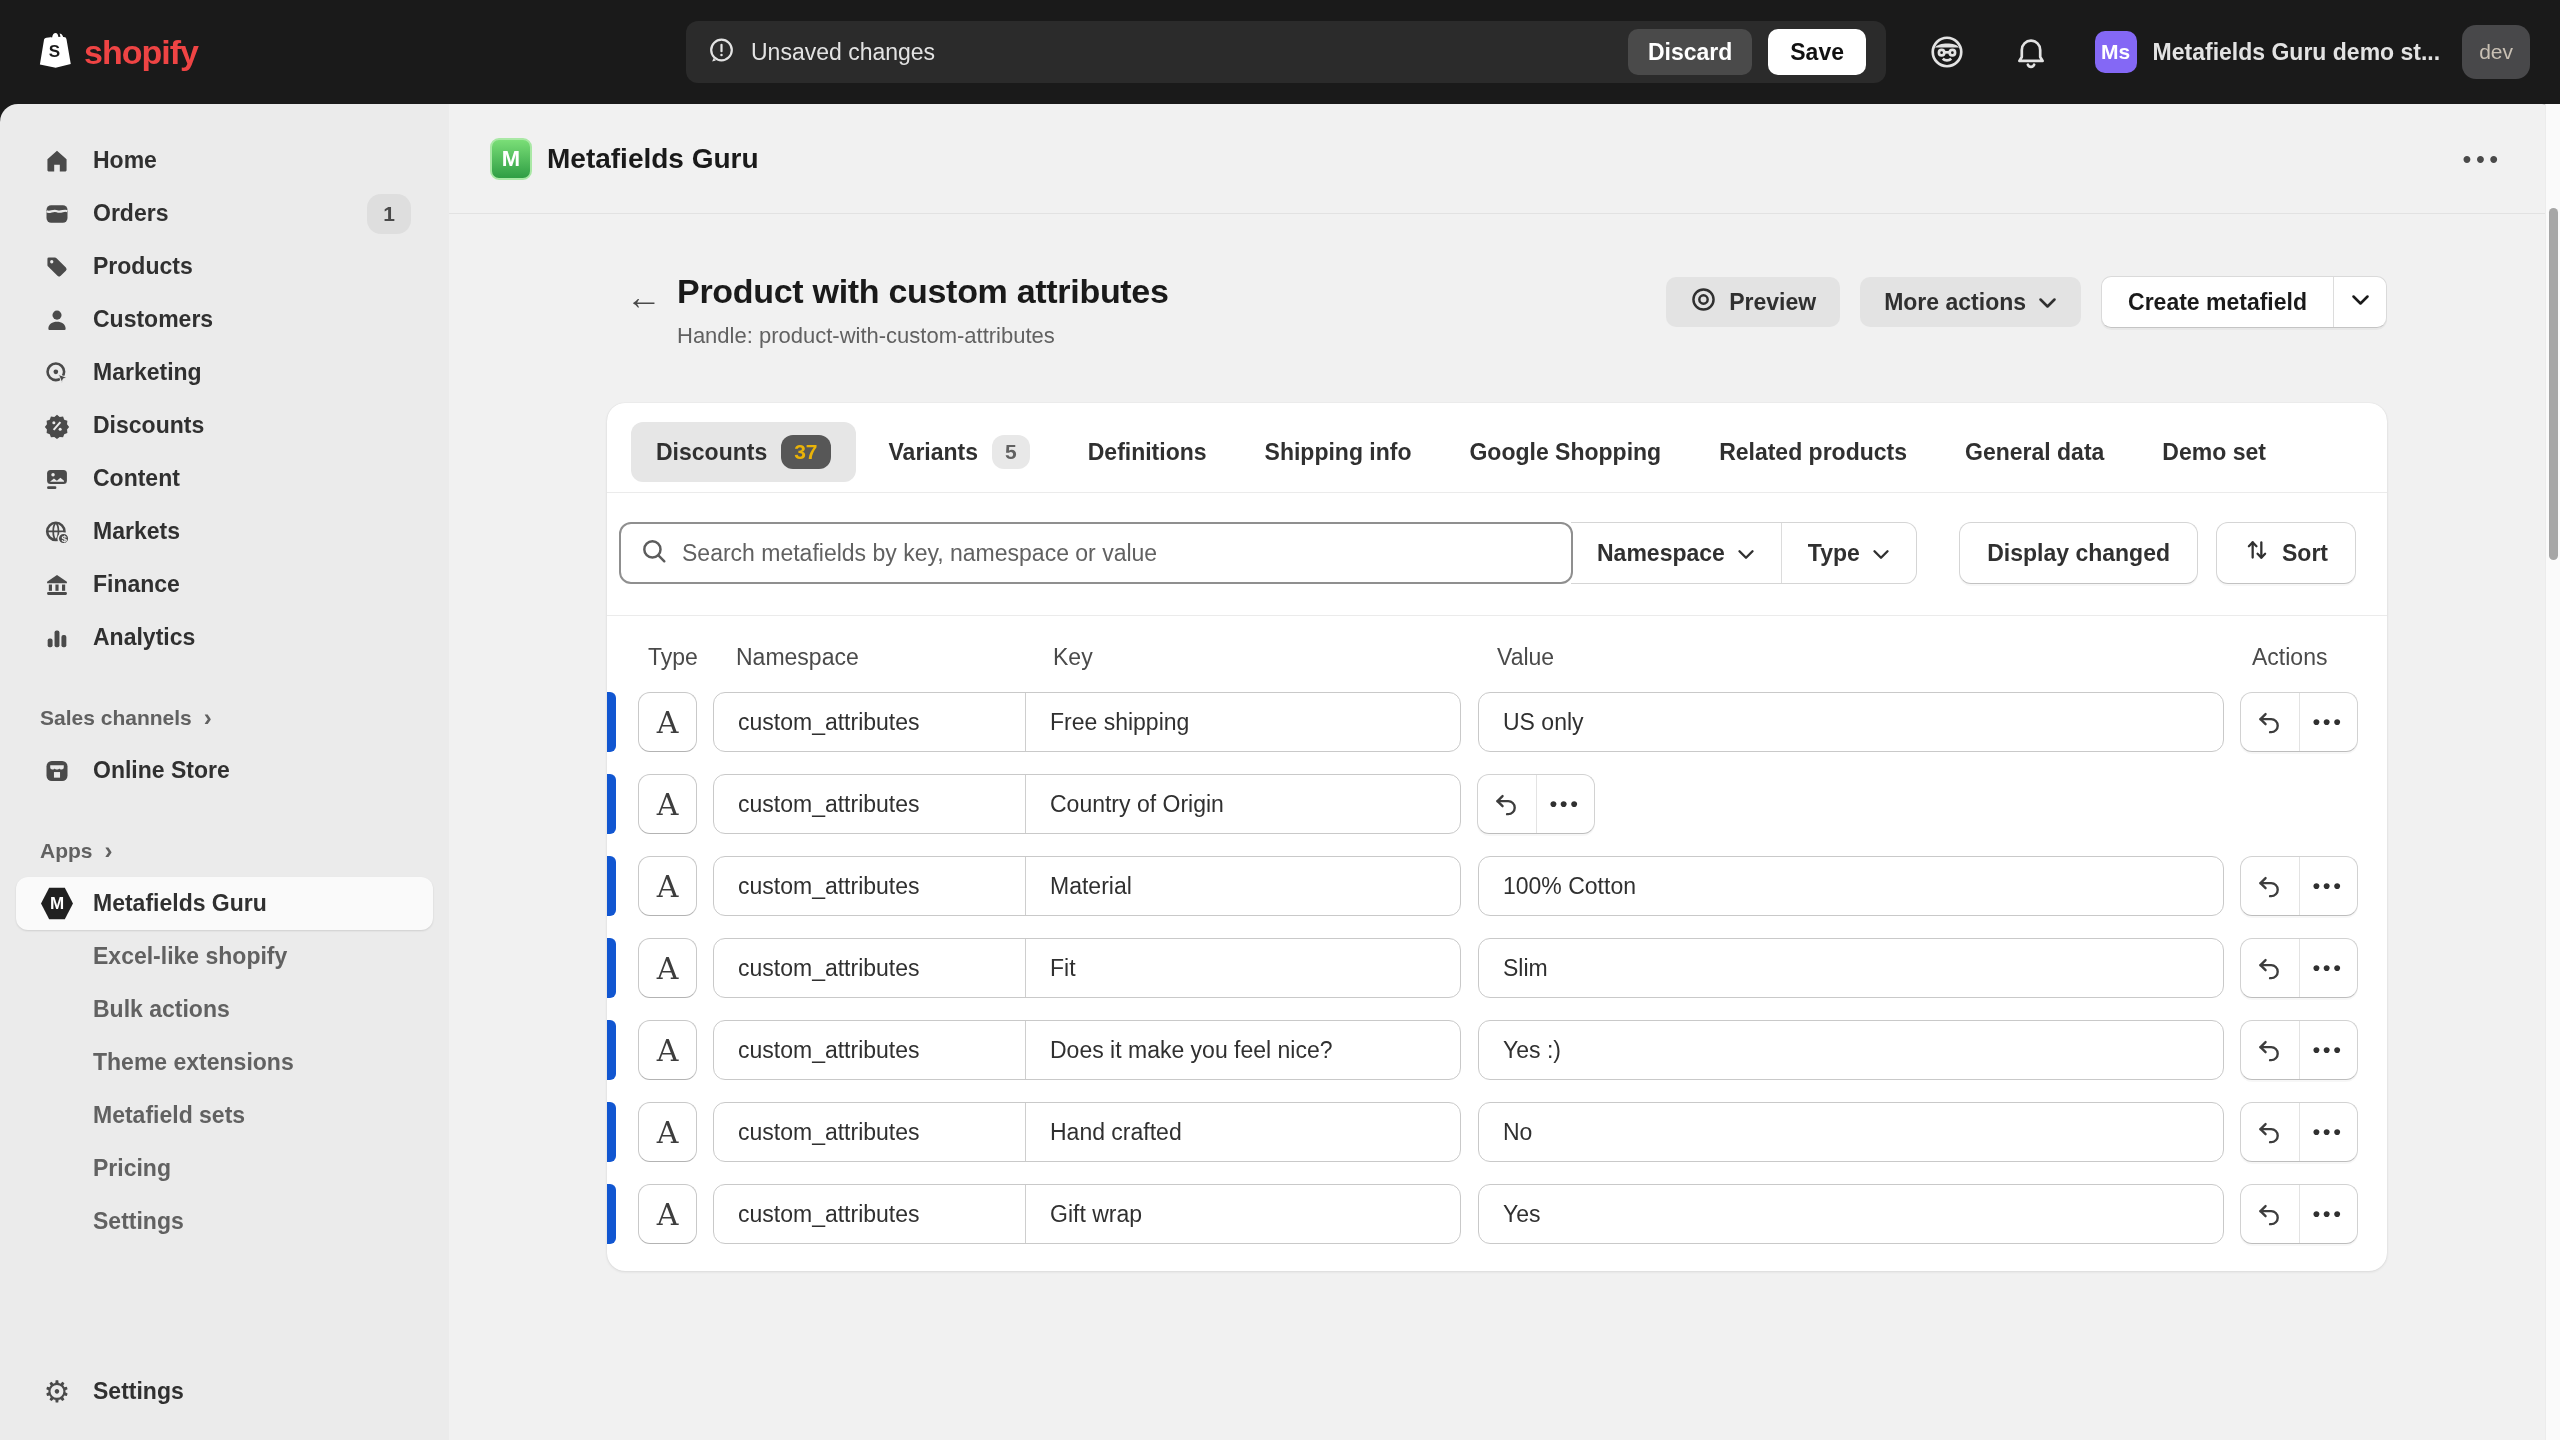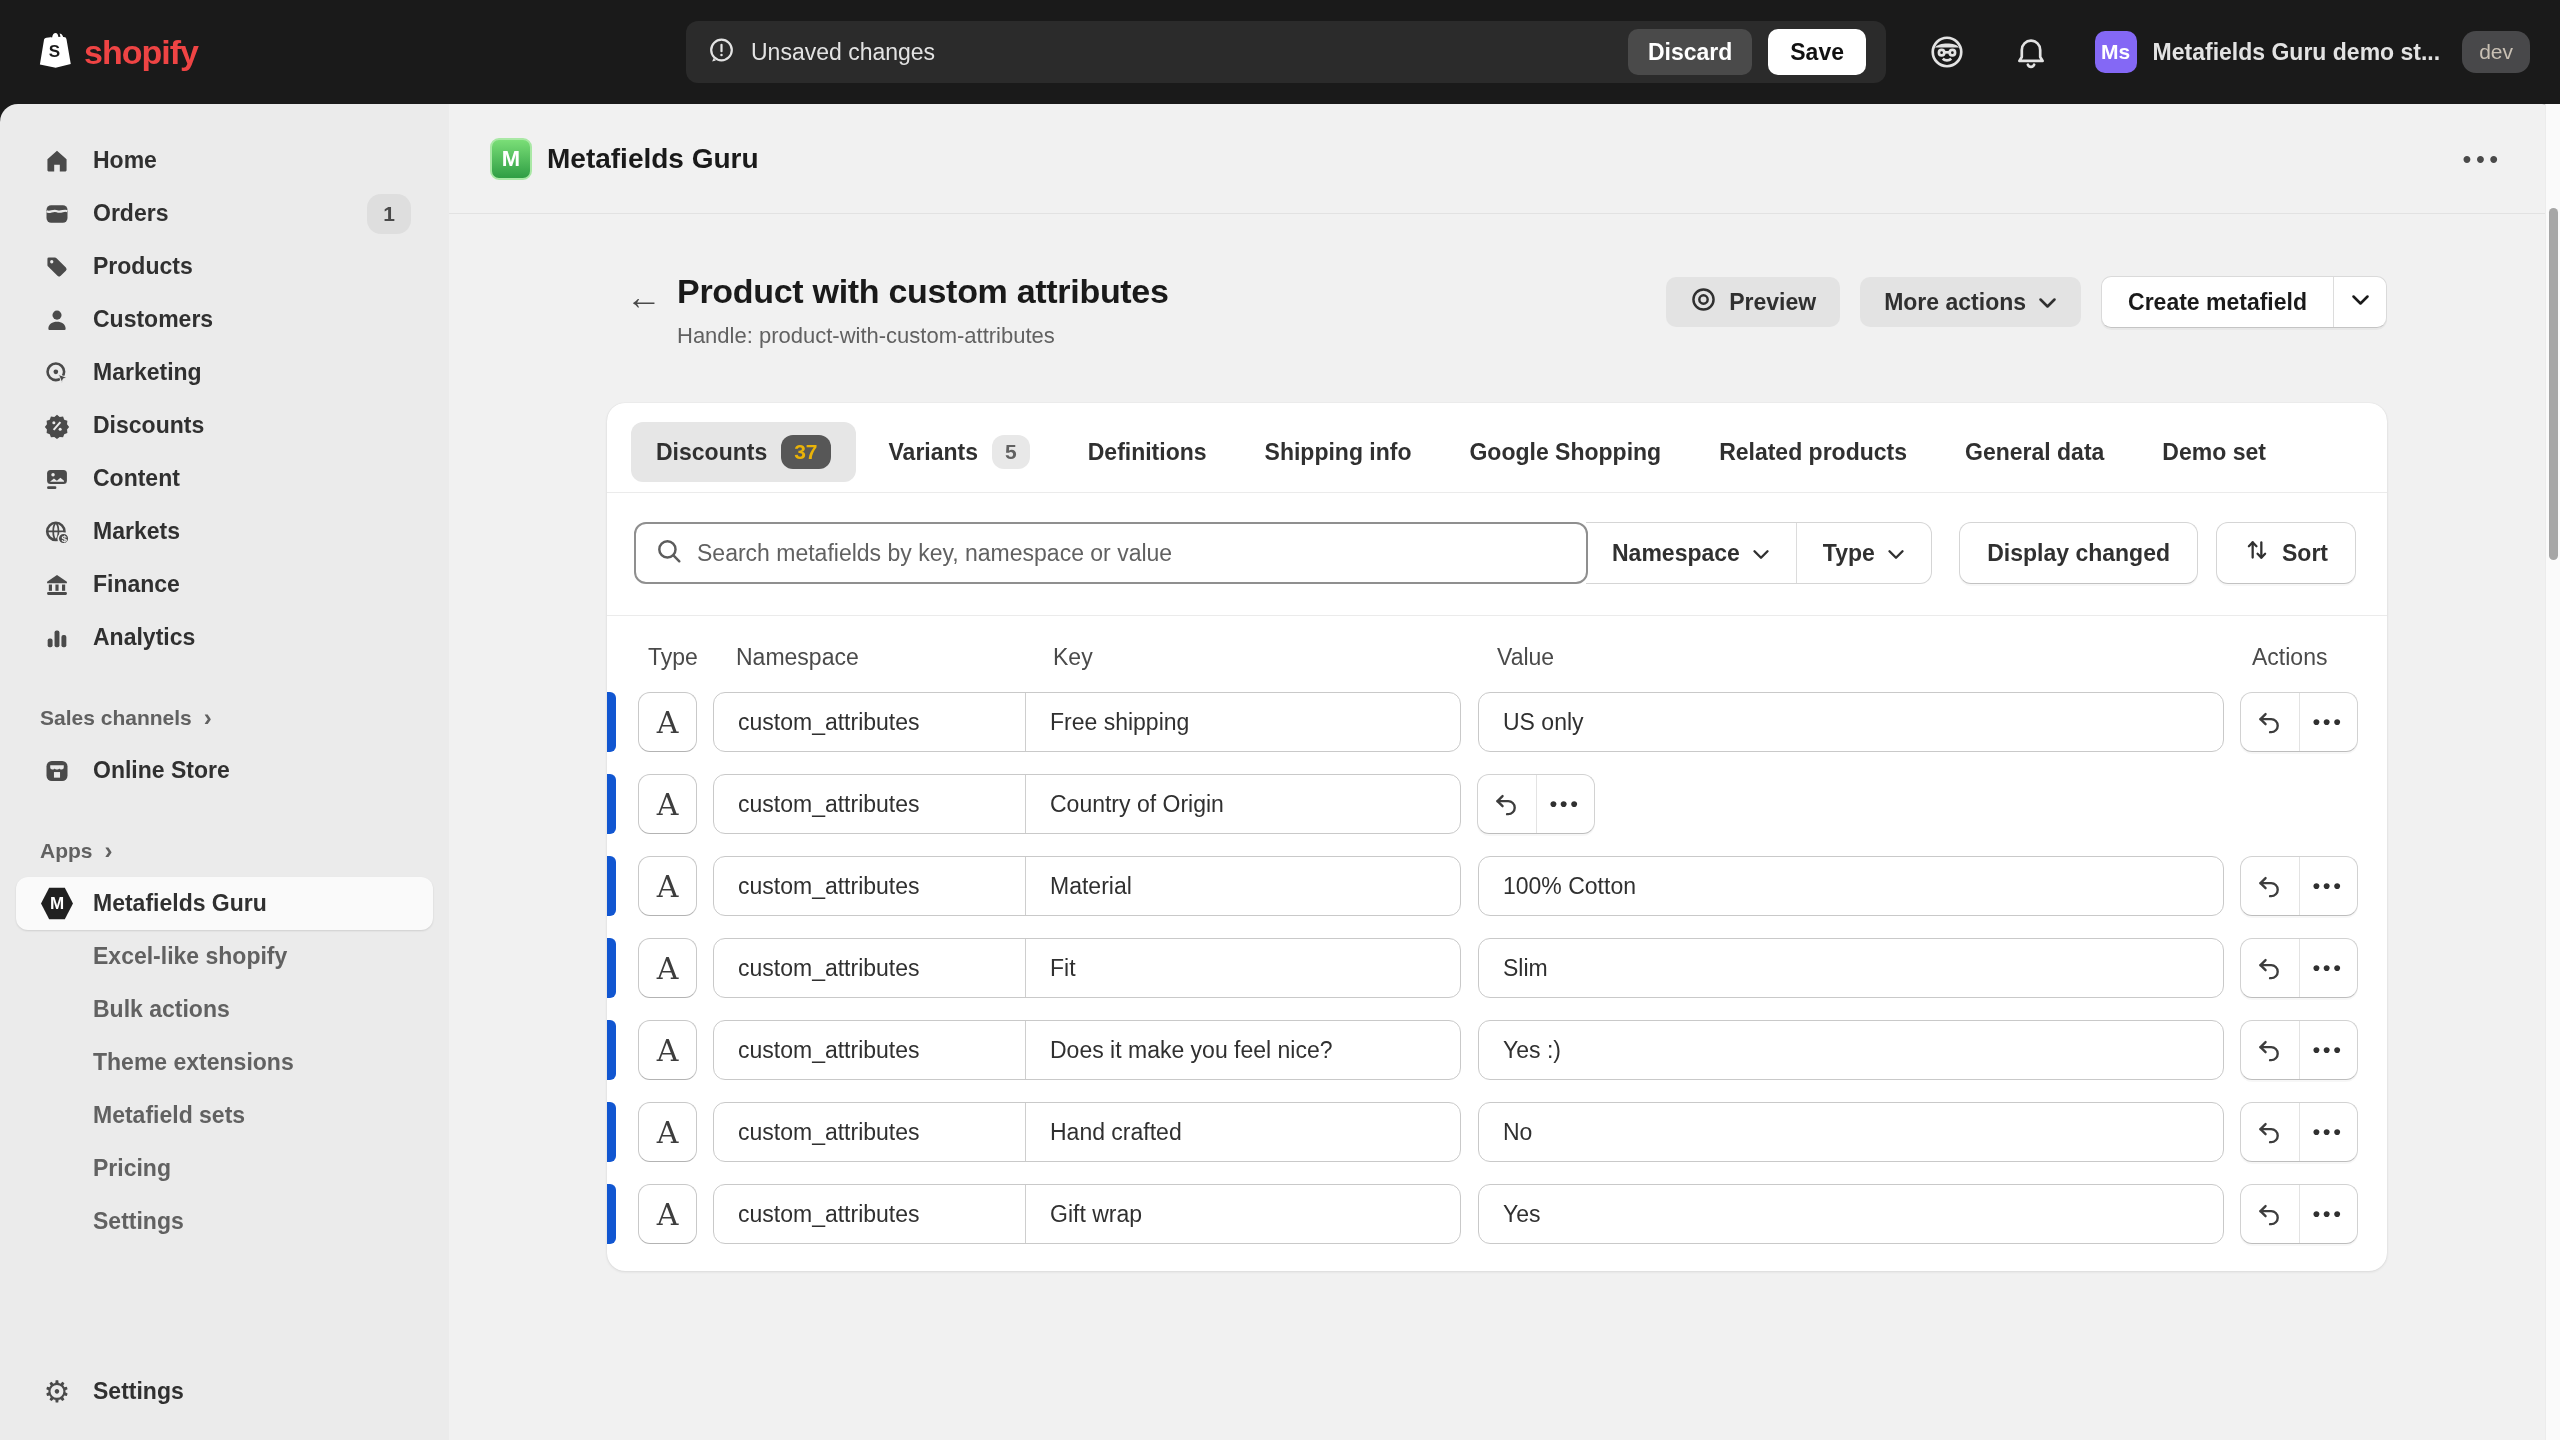--- a/index.html
+++ b/index.html
@@ -16,21 +16,21 @@
   .btn-discard { margin-left:auto; height:46px; padding:0 20px; background:#4a4a4a; color:#fff; border:none;
     border-radius:10px; font-size:23px; font-weight:600; font-family:inherit; cursor:pointer; }
   .btn-save { margin-left:16px; margin-right:8px; height:46px; padding:0 22px; background:#fff; color:#111;
     border:none; border-radius:10px; font-size:23px; font-weight:600; font-family:inherit; cursor:pointer; }
   .topbar-right { position:absolute; right:30px; top:0; height:104px; display:flex; align-items:center; gap:44px; }
   .tb-icon { width:40px; height:40px; display:flex; align-items:center; justify-content:center; cursor:pointer; }
   .account { display:flex; align-items:center; gap:16px; cursor:pointer; }
   .avatar { width:42px; height:42px; border-radius:10px; background:#8468f5; color:#fff; font-size:21px;
     font-weight:600; display:flex; align-items:center; justify-content:center; }
   .store-name { color:#e3e3e3; font-size:23px; font-weight:600; }
-  .dev-badge { height:42px; padding:0 17px; background:#48484a; color:#c9c0b4; border-radius:14px;
+  .dev-badge { height:54px; padding:0 17px; background:#48484a; color:#c9c0b4; border-radius:14px;
     font-size:21px; display:flex; align-items:center; margin-left:6px; }
 
   
   .frame { position:absolute; top:104px; left:0; right:0; bottom:0; display:flex;
     border-radius:18px 18px 0 0; overflow:hidden; }
 
   
   .sidebar { width:449px; background:#ebebeb; position:relative; padding-top:30px; flex:none; }
   .nav-item { height:53px; margin:0 16px; padding:0 22px 0 24px; display:flex; align-items:center; gap:19px;
     font-size:23px; font-weight:600; color:#303030; border-radius:12px; cursor:pointer; }
@@ -77,21 +77,21 @@
   .card { margin-top:54px; background:#fff; border-radius:18px;
     box-shadow:0 1px 3px rgba(0,0,0,.09), 0 0 1px rgba(0,0,0,.12); }
   .tabs { display:flex; align-items:center; gap:8px; padding:19px 24px 10px 24px; }
   .tab { height:60px; padding:0 25px; display:flex; align-items:center; gap:14px; font-size:23px; font-weight:600;
     color:#303030; border-radius:12px; cursor:pointer; white-space:nowrap; }
   .tab.selected { background:#e6e6e6; }
   .badge-dark { background:#575757; color:#eab308; border-radius:12px; padding:5px 13px; font-size:21px; font-weight:600; }
   .badge-light { background:#e8e8e8; color:#616161; border-radius:12px; padding:5px 13px; font-size:21px; font-weight:600; }
   .card-divider { border-top:1px solid #ebebeb; }
 
-  .filter-row { display:flex; align-items:flex-end; padding:29px 31px 31px 27px; }
+  .filter-row { display:flex; align-items:flex-end; padding:29px 31px 31px 12px; }
   .search-group { display:flex; height:62px; }
   .search-box { width:954px; height:62px; background:#fff; border:2px solid #8f8f8f; border-radius:12px;
     display:flex; align-items:center; padding:0 20px; position:relative; z-index:1; }
   .search-box input { border:none; outline:none; flex:1; font-size:23px; font-family:inherit; color:#303030;
     margin-left:14px; background:transparent; }
   .search-box input::placeholder { color:#616161; }
   .filter-seg-wrap { display:flex; height:62px; margin-left:-2px; border:1px solid #d5d5d5; border-left:none;
     border-radius:0 12px 12px 0; background:#fff; }
   .filter-seg { display:flex; align-items:center; gap:12px; padding:0 26px; font-size:23px; font-weight:600;
     color:#303030; cursor:pointer; }

